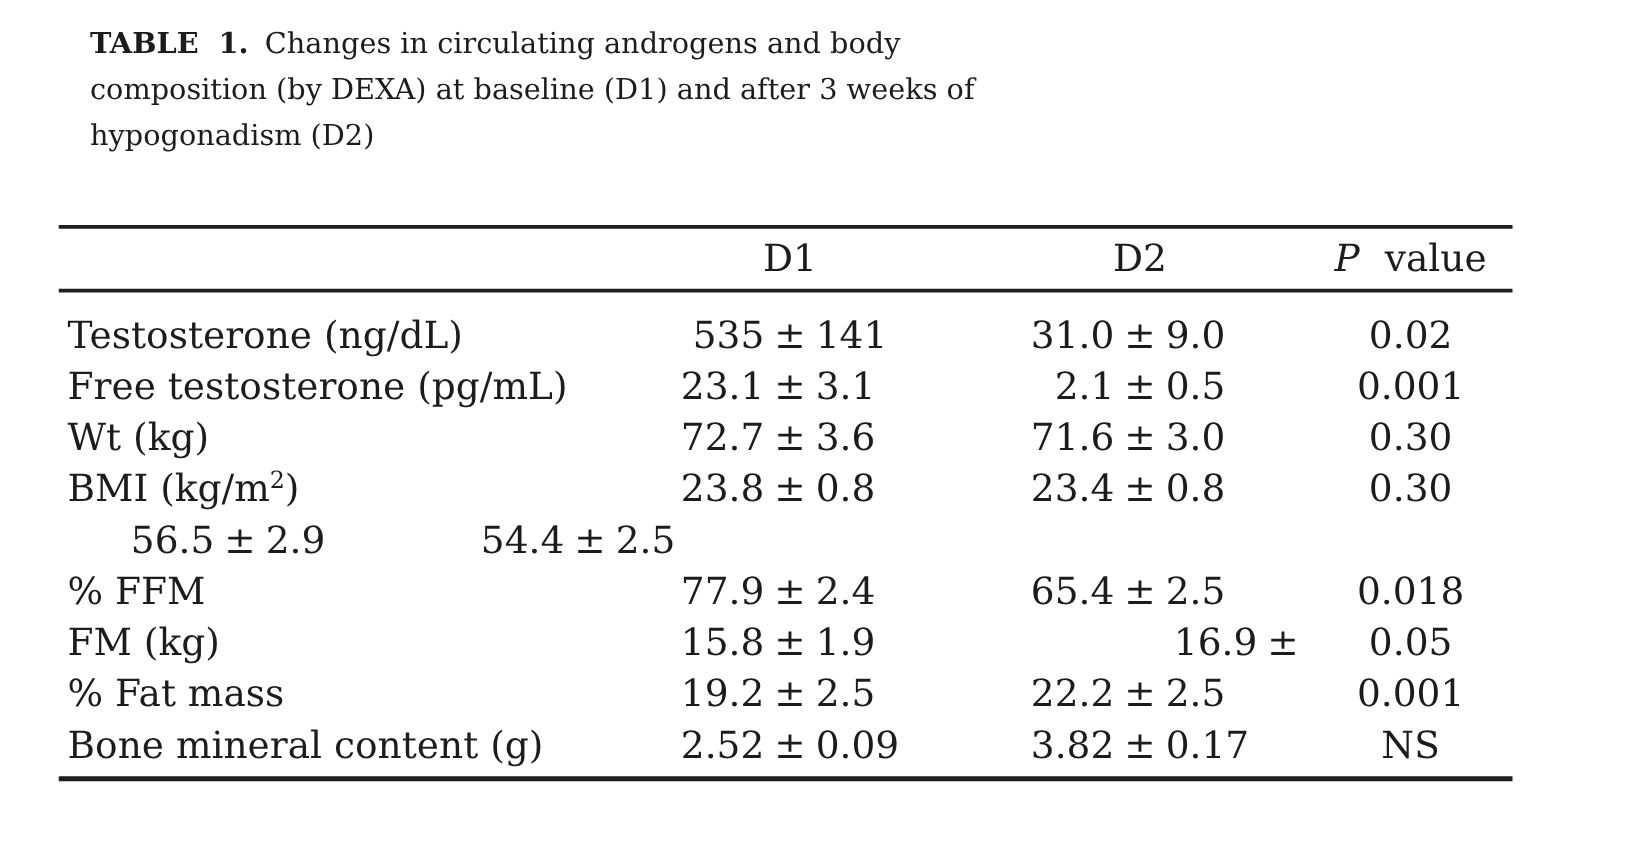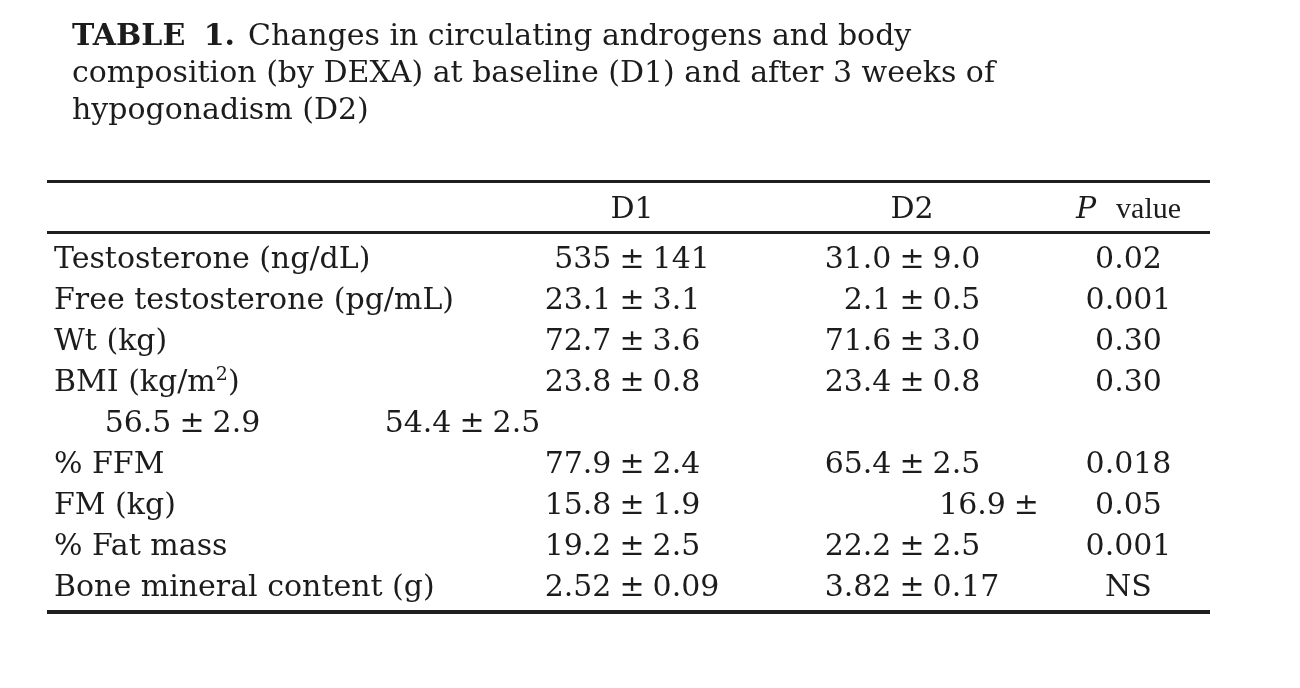--- a/index.html
+++ b/index.html
@@ -14,21 +14,21 @@
     background: #ffffff;
     color: #1c1c1c;
     font-family: "DejaVu Serif", serif;
     overflow: hidden;
   }
   
   .caption {
     position: absolute;
     left: 72px;
     top: 16px;
-    font-size: 30px;
+    font-size: 23px;
     line-height: 37px;
     white-space: nowrap;
   }
   .caption .tbold {
     font-weight: bold;
     word-spacing: 8px;
     margin-right: 13px;
   }
   
   .tbl {
@@ -43,21 +43,21 @@
     background: #1f1f1f;
   }
   .rule-thin  { height: 3px; }
   .rule-thick { height: 4px; }
   .hrow {
     display: flex;
     height: 48px;
     align-items: center;
   }
   .tbody {
-    padding-top: 3px;
+    padding-top: 14px;
     padding-bottom: 4px;
   }
   .row {
     display: flex;
     height: 41px;
     align-items: center;
   }
   .c { white-space: nowrap; }
   .c-label { width: 440px; padding-left: 7px; box-sizing: border-box; }
   .c-d1    { width: 290px; display: flex; align-items: baseline; }
@@ -69,21 +69,21 @@
   .hp  { width: 163px; }
   .v  { flex: 1; text-align: right; }
   .e  { flex: 1; text-align: left; }
   .pm { margin: 0 8px; }
   .sup {
     font-size: 19px;
     position: relative;
     top: -11px;
   }
   .ital { font-style: italic; }
-  .hp .rest { margin-left: 20px; font-family: Liberation Serif, serif; }
+  .hp .rest { margin-left: 20px; }
 </style>
 </head>
 <body>
 
 <div class="page">
 
   <div class="caption">
     <div><span class="tbold">TABLE 1.</span><span>Changes in circulating androgens and body</span></div>
     <div>composition (by DEXA) at baseline (D1) and after 3 weeks of</div>
     <div>hypogonadism (D2)</div>

